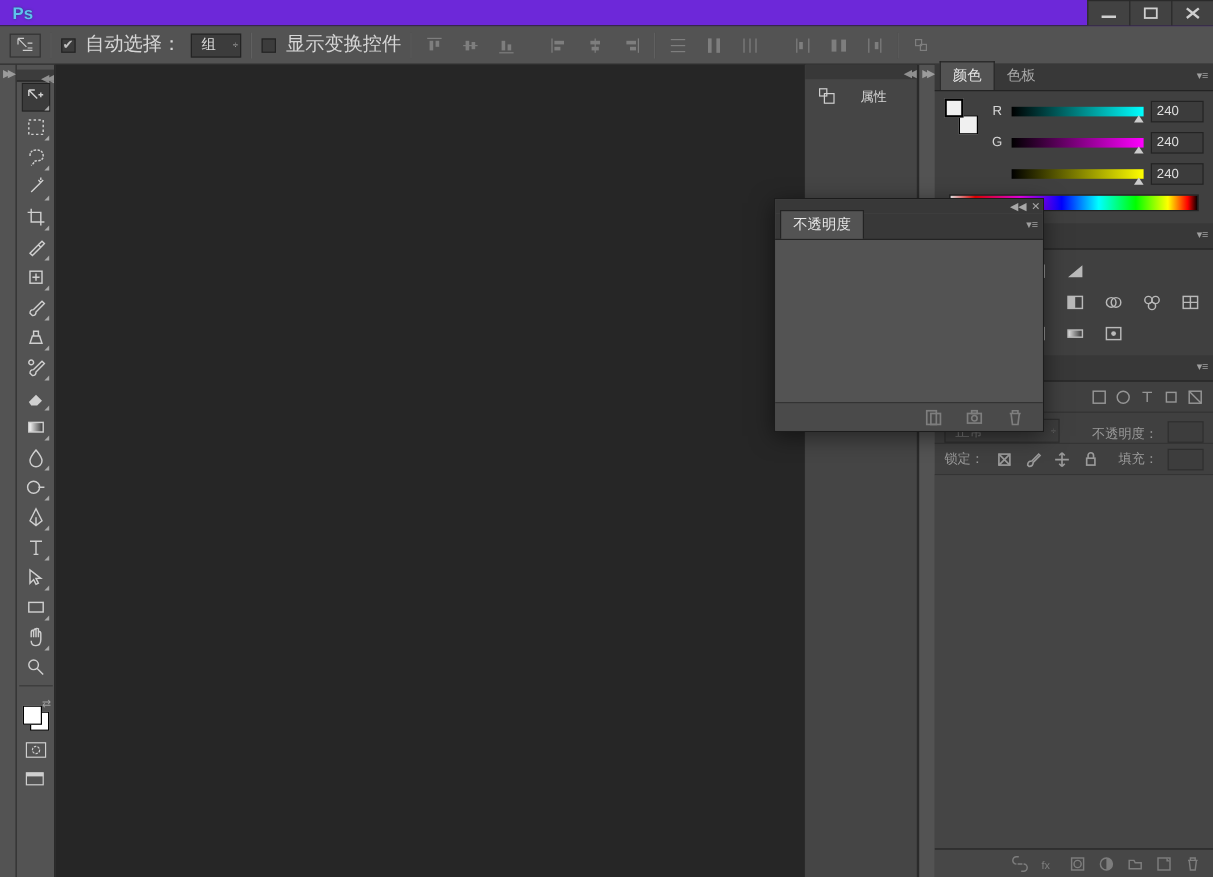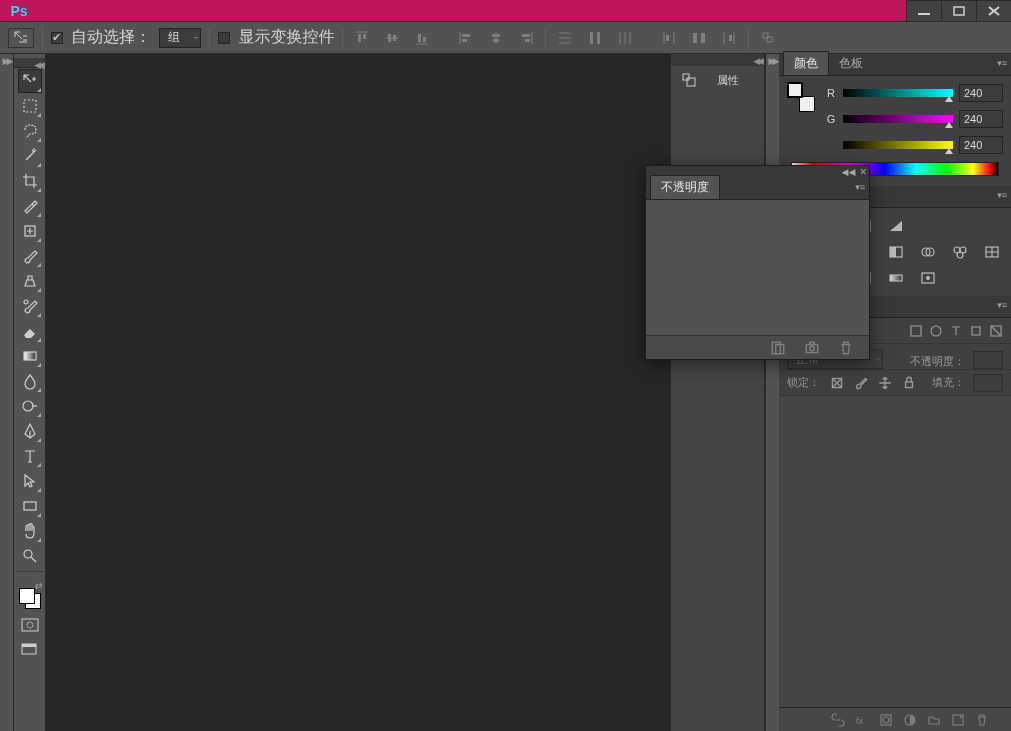--- a/index.html
+++ b/index.html
@@ -5,21 +5,21 @@
   * { box-sizing: border-box; margin: 0; padding: 0; user-select: none; }
   body {
     width: 1011px; height: 731px;
     background: #535353;
     font-family: "Microsoft YaHei", Arial, sans-serif;
     font-size: 11px; color: #d6d6d6;
     overflow: hidden; position: relative;
   }
   
   .menubar {
-    height: 22px; background: #be185d;
+    height: 22px; background: #6d28d9;
     display: flex; align-items: flex-end;
     border-bottom: 1px solid #2a2a2a;
     padding-left: 4px;
   }
   .logo {
     width: 30px; height: 20px; display:flex;align-items:center;justify-content:center;
     color:#5ec2ef; font-weight:bold; font-size:14px;
     text-shadow:0 0 2px #1d4a63;
   }
   .menus { display:flex; }
@@ -169,21 +169,21 @@
   .oplabel{margin-left:auto;}
   .opbox{width:30px;height:18px;background:#3c3c3c;border:1px solid #232323;opacity:.6;}
   .lockrow {
     height:26px;display:flex;align-items:center;gap:8px;padding:0 8px;
     border-bottom:1px solid #343434;color:#9a9a9a;
   }
   .lockrow .licons{display:flex;gap:6px;}
   .layer-list{flex:1;background:#454545;}
   .layer-footer{
     height:24px;border-top:1px solid #232323;background:#474747;
-    display:flex;align-items:center;justify-content:flex-end;gap:10px;padding-right:22px;
+    display:flex;align-items:center;justify-content:flex-end;gap:10px;padding-right:10px;
   }
   .layer-footer .adj-ic{opacity:.55;width:14px;}
   
   .floating {
     position:absolute; left:645px; top:165px; width:225px; height:195px;
     background:#535353; border:1px solid #1c1c1c;
     box-shadow:0 4px 18px rgba(0,0,0,.5);
     display:flex;flex-direction:column;
   }
   .floating .titlebar{

